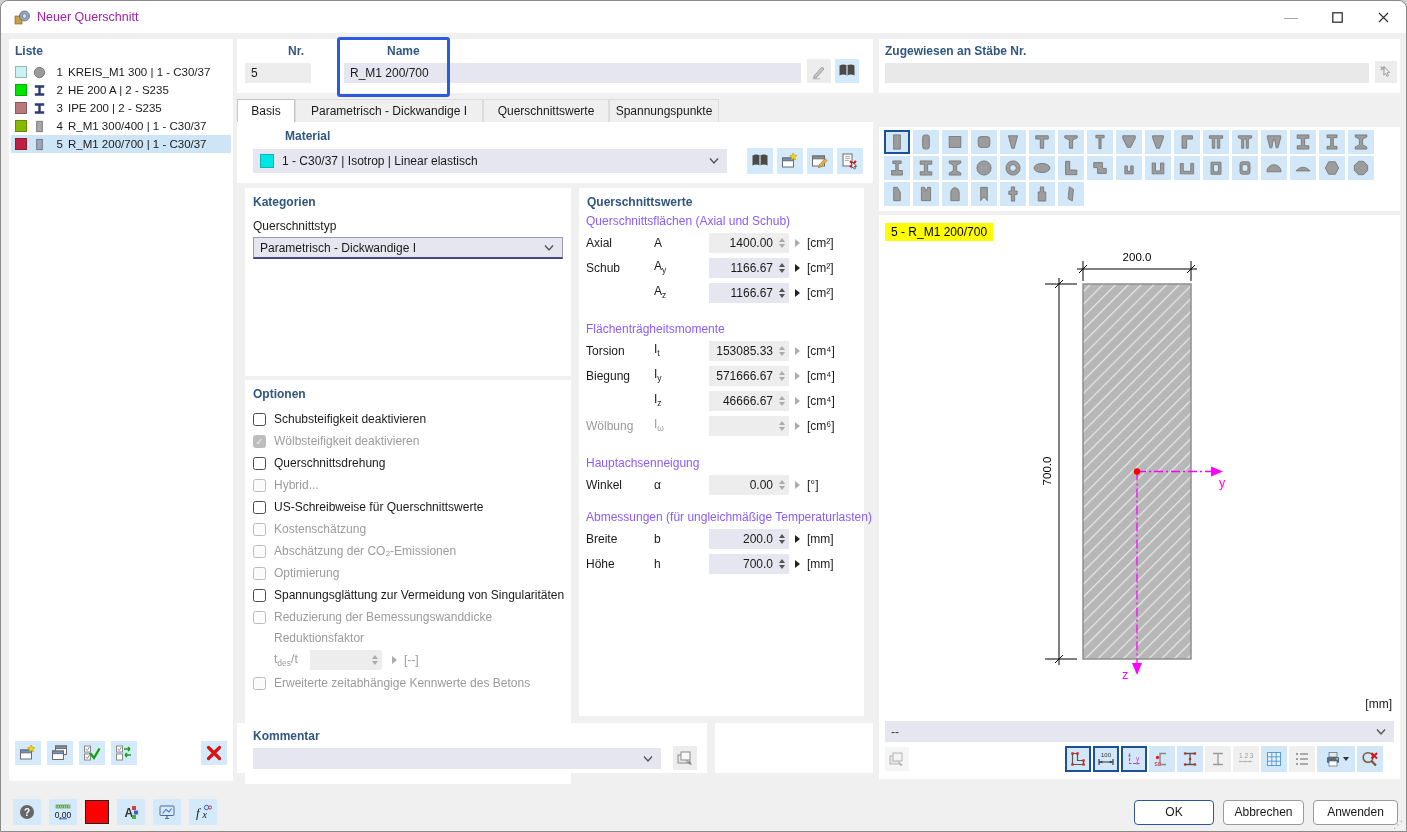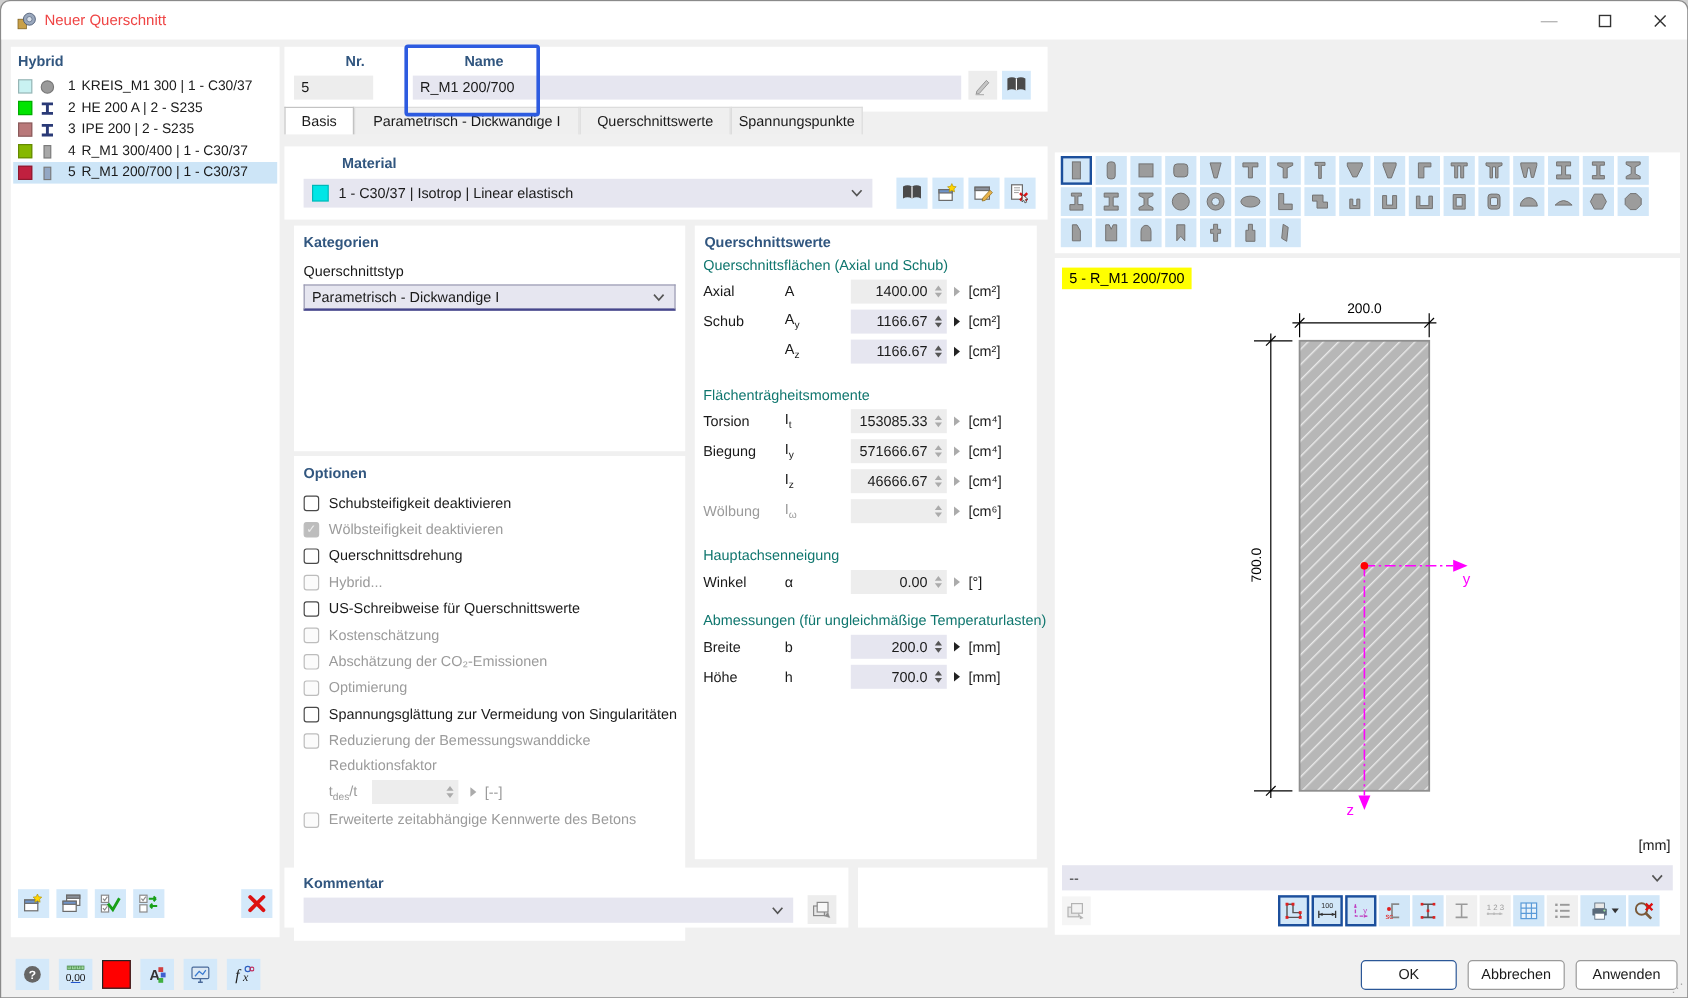--- a/index.html
+++ b/index.html
@@ -1,20 +1,20 @@
 <!DOCTYPE html>
 <html><head>
 <meta charset="utf-8">
 <style>
   html,body{margin:0;padding:0;background:#cfcfcf;font-family:"Liberation Sans",sans-serif;-webkit-font-smoothing:antialiased;}
   #win{position:relative;width:1407px;height:832px;background:#f0f0f0;border:1px solid #8a8a8a;border-radius:8px 8px 0 0;overflow:hidden;box-sizing:border-box;font-size:12px;color:#1a1a1a;}
   
   #titlebar{position:absolute;left:0;top:0;width:100%;height:32px;background:#ffffff;border-radius:8px 8px 0 0;}
   #titleicon{position:absolute;left:12px;top:7px;width:18px;height:18px;}
-  #titletext{position:absolute;left:36px;top:9px;font-size:12.5px;color:#ef4444;}
+  #titletext{position:absolute;left:36px;top:9px;font-size:12.5px;color:#a21caf;}
   .winbtn{position:absolute;top:0;width:46px;height:32px;display:flex;align-items:center;justify-content:center;color:#444;}
   #btn-min{right:92px;color:#aaa;font-size:14px;}
   #btn-max{right:46px;}
   #btn-close{right:0;}
   .panel{position:absolute;background:#ffffff;}
   .hdr{color:#31567f;font-weight:bold;font-size:12px;}
   
   #left-panel{left:8px;top:38px;width:224px;height:742px;}
   #left-panel .hdr{position:absolute;left:6px;top:5px;}
   #section-list{position:absolute;left:2px;top:24px;right:2px;}
@@ -32,21 +32,21 @@
   #nr-name-panel .hdr{position:absolute;top:5px;padding-left:43px;}
   #nr-label{left:8px;}
   #name-label{left:107px;}
   #nr-field{position:absolute;left:8px;top:24px;width:66px;height:20px;background:#ededed;line-height:20px;padding-left:6px;box-sizing:border-box;}
   #name-field{position:absolute;left:107px;top:24px;width:457px;height:20px;background:#e6e6f0;line-height:20px;padding-left:6px;box-sizing:border-box;}
   .sqbtn{position:absolute;width:24px;height:24px;display:flex;align-items:center;justify-content:center;}
   #name-edit-btn{left:570px;top:20px;background:#ededed;}
   #name-lib-btn{left:598px;top:20px;background:#d4e9fa;}
   #annotation-box{position:absolute;left:336px;top:36px;width:107px;height:54px;border:3px solid #2d5be0;border-radius:3px;z-index:40;pointer-events:none;}
   
-  #tabs{position:absolute;left:236px;top:88px;height:38px;display:flex;}
+  #tabs{position:absolute;left:236px;top:98px;height:38px;display:flex;}
   .tab{height:23px;line-height:23px;text-align:center;box-sizing:border-box;border:1px solid #dcdcdc;border-bottom:none;background:#efefef;color:#1a1a1a;}
   .tab.active{background:#ffffff;border-color:#c3c3c3;font-weight:normal;}
   
   #material-panel{left:236px;top:121px;width:636px;height:61px;}
   #material-panel .hdr{position:absolute;left:16px;top:7px;padding-left:32px;}
   #material-combo{position:absolute;left:16px;top:27px;width:474px;height:24px;background:#e6e6f0;display:flex;align-items:center;}
   #material-combo .swatch{width:12px;height:12px;margin:0 8px 0 7px;border:1px solid rgba(0,0,0,0.2);}
   #material-combo .val{flex:1;}
   .chev{width:10px;height:8px;margin-right:8px;}
   #material-icons{position:absolute;left:510px;top:26px;display:flex;gap:4px;}
@@ -67,21 +67,21 @@
   .olbl{font-size:12px;white-space:nowrap;}
   .red-label{height:20px;line-height:20px;padding-left:21px;color:#9b9b9b;}
   .red-row{display:flex;align-items:center;height:24px;padding-left:21px;color:#9b9b9b;}
   .red-row .rsym{width:36px;}
   .red-row sub{font-size:8.5px;}
   .red-field{width:72px;height:20px;background:#ededed;position:relative;margin-right:4px;}
   
   #werte-panel{left:578px;top:187px;width:285px;height:528px;}
   #werte-panel .hdr{position:absolute;left:8px;top:7px;}
   #werte-groups{position:absolute;left:7px;top:24px;right:2px;}
-  .wgroup-title{height:18px;line-height:18px;font-size:12px;color:#0f766e;white-space:nowrap;}
+  .wgroup-title{height:18px;line-height:18px;font-size:12px;color:#8b5cf6;white-space:nowrap;}
   .wrow{display:flex;align-items:center;height:25px;}
   .wlabel{width:68px;}
   .wsym{width:55px;}
   .wsym sub,.wunit sup{font-size:8.5px;}
   .muted{color:#9b9b9b;}
   .wfield{width:80px;height:20px;background:#e6e6f0;position:relative;box-sizing:border-box;}
   .wfield.dis{background:#ededed;}
   .wfield .val{position:absolute;right:16px;top:0;height:20px;line-height:20px;}
   .spin{position:absolute;right:2px;top:2px;width:11px;height:16px;display:flex;flex-direction:column;align-items:center;justify-content:center;gap:2px;}
   .spin i{display:block;width:0;height:0;border-left:3.5px solid transparent;border-right:3.5px solid transparent;}
@@ -156,21 +156,21 @@
         </svg>
     </div>
     <div class="winbtn" id="btn-close">
       <svg width="11" height="11" viewBox="0 0 11 11">
           <path d="M1,1 L10,10 M10,1 L1,10" stroke="#333" stroke-width="1.2"></path>
         </svg>
     </div>
   </div>
 
   <div id="left-panel" class="panel">
-    <div class="hdr">Hybrid</div>
+    <div class="hdr">Liste</div>
     <div id="section-list">
         <div class="list-row">
           <span class="swatch" style="background: rgb(201, 242, 242);"></span>
           <span class="lglyph">
             <svg width="15" height="15" viewBox="0 0 16 16">
               <circle cx="8" cy="8" r="5.5" fill="#9a9a9a" stroke="#777"></circle>
             </svg>
           </span>
           <span class="nr">1</span>
           <span class="lbl">KREIS_M1 300 | 1 - C30/37</span>
@@ -574,20 +574,30 @@
       <svg width="18" height="18" viewBox="0 0 18 18">
           <rect x="2" y="6" width="9" height="8" fill="#e8e8e8" stroke="#8a8a8a"></rect>
           <rect x="5" y="3" width="9" height="8" fill="#f8f8f8" stroke="#8a8a8a"></rect>
           <path d="M12,12 l3.5,3.5 M14,11.5 l1.2,4 -4,-1.2 Z" fill="#8a8a8a" stroke="#8a8a8a" stroke-width="0.5"></path>
         </svg>
     </div>
   </div>
 
   <div id="extra-panel" class="panel"></div>
 
+  <div id="assigned-panel" class="panel">
+    <div class="hdr">Zugewiesen an Stäbe Nr.</div>
+    <div id="assigned-input"></div>
+    <div class="sqbtn" id="assigned-pick-btn">
+      <svg width="16" height="16" viewBox="0 0 18 18">
+          <path d="M7,3 L13,9.5 10.3,9.8 11.8,13.2 10,14 8.5,10.6 6.5,12.6 Z" fill="#f0f0f0" stroke="#8a8a8a" stroke-width="0.9"></path>
+          <path d="M3,3 L7,7 M7,3 L3,7" stroke="#9a9a9a" stroke-width="1.2"></path>
+        </svg>
+    </div>
+  </div>
 
   <div id="shapes-panel" class="panel">
     <div id="shape-grid">
         <div class="shape-row">
           <div class="shape-cell sel">
             <svg width="22" height="20" viewBox="0 0 24 24">
               <g fill="#9c9c9c" stroke="#737373">
                 <rect x="8" y="3.5" width="8" height="17"></rect>
               </g>
             </svg>

